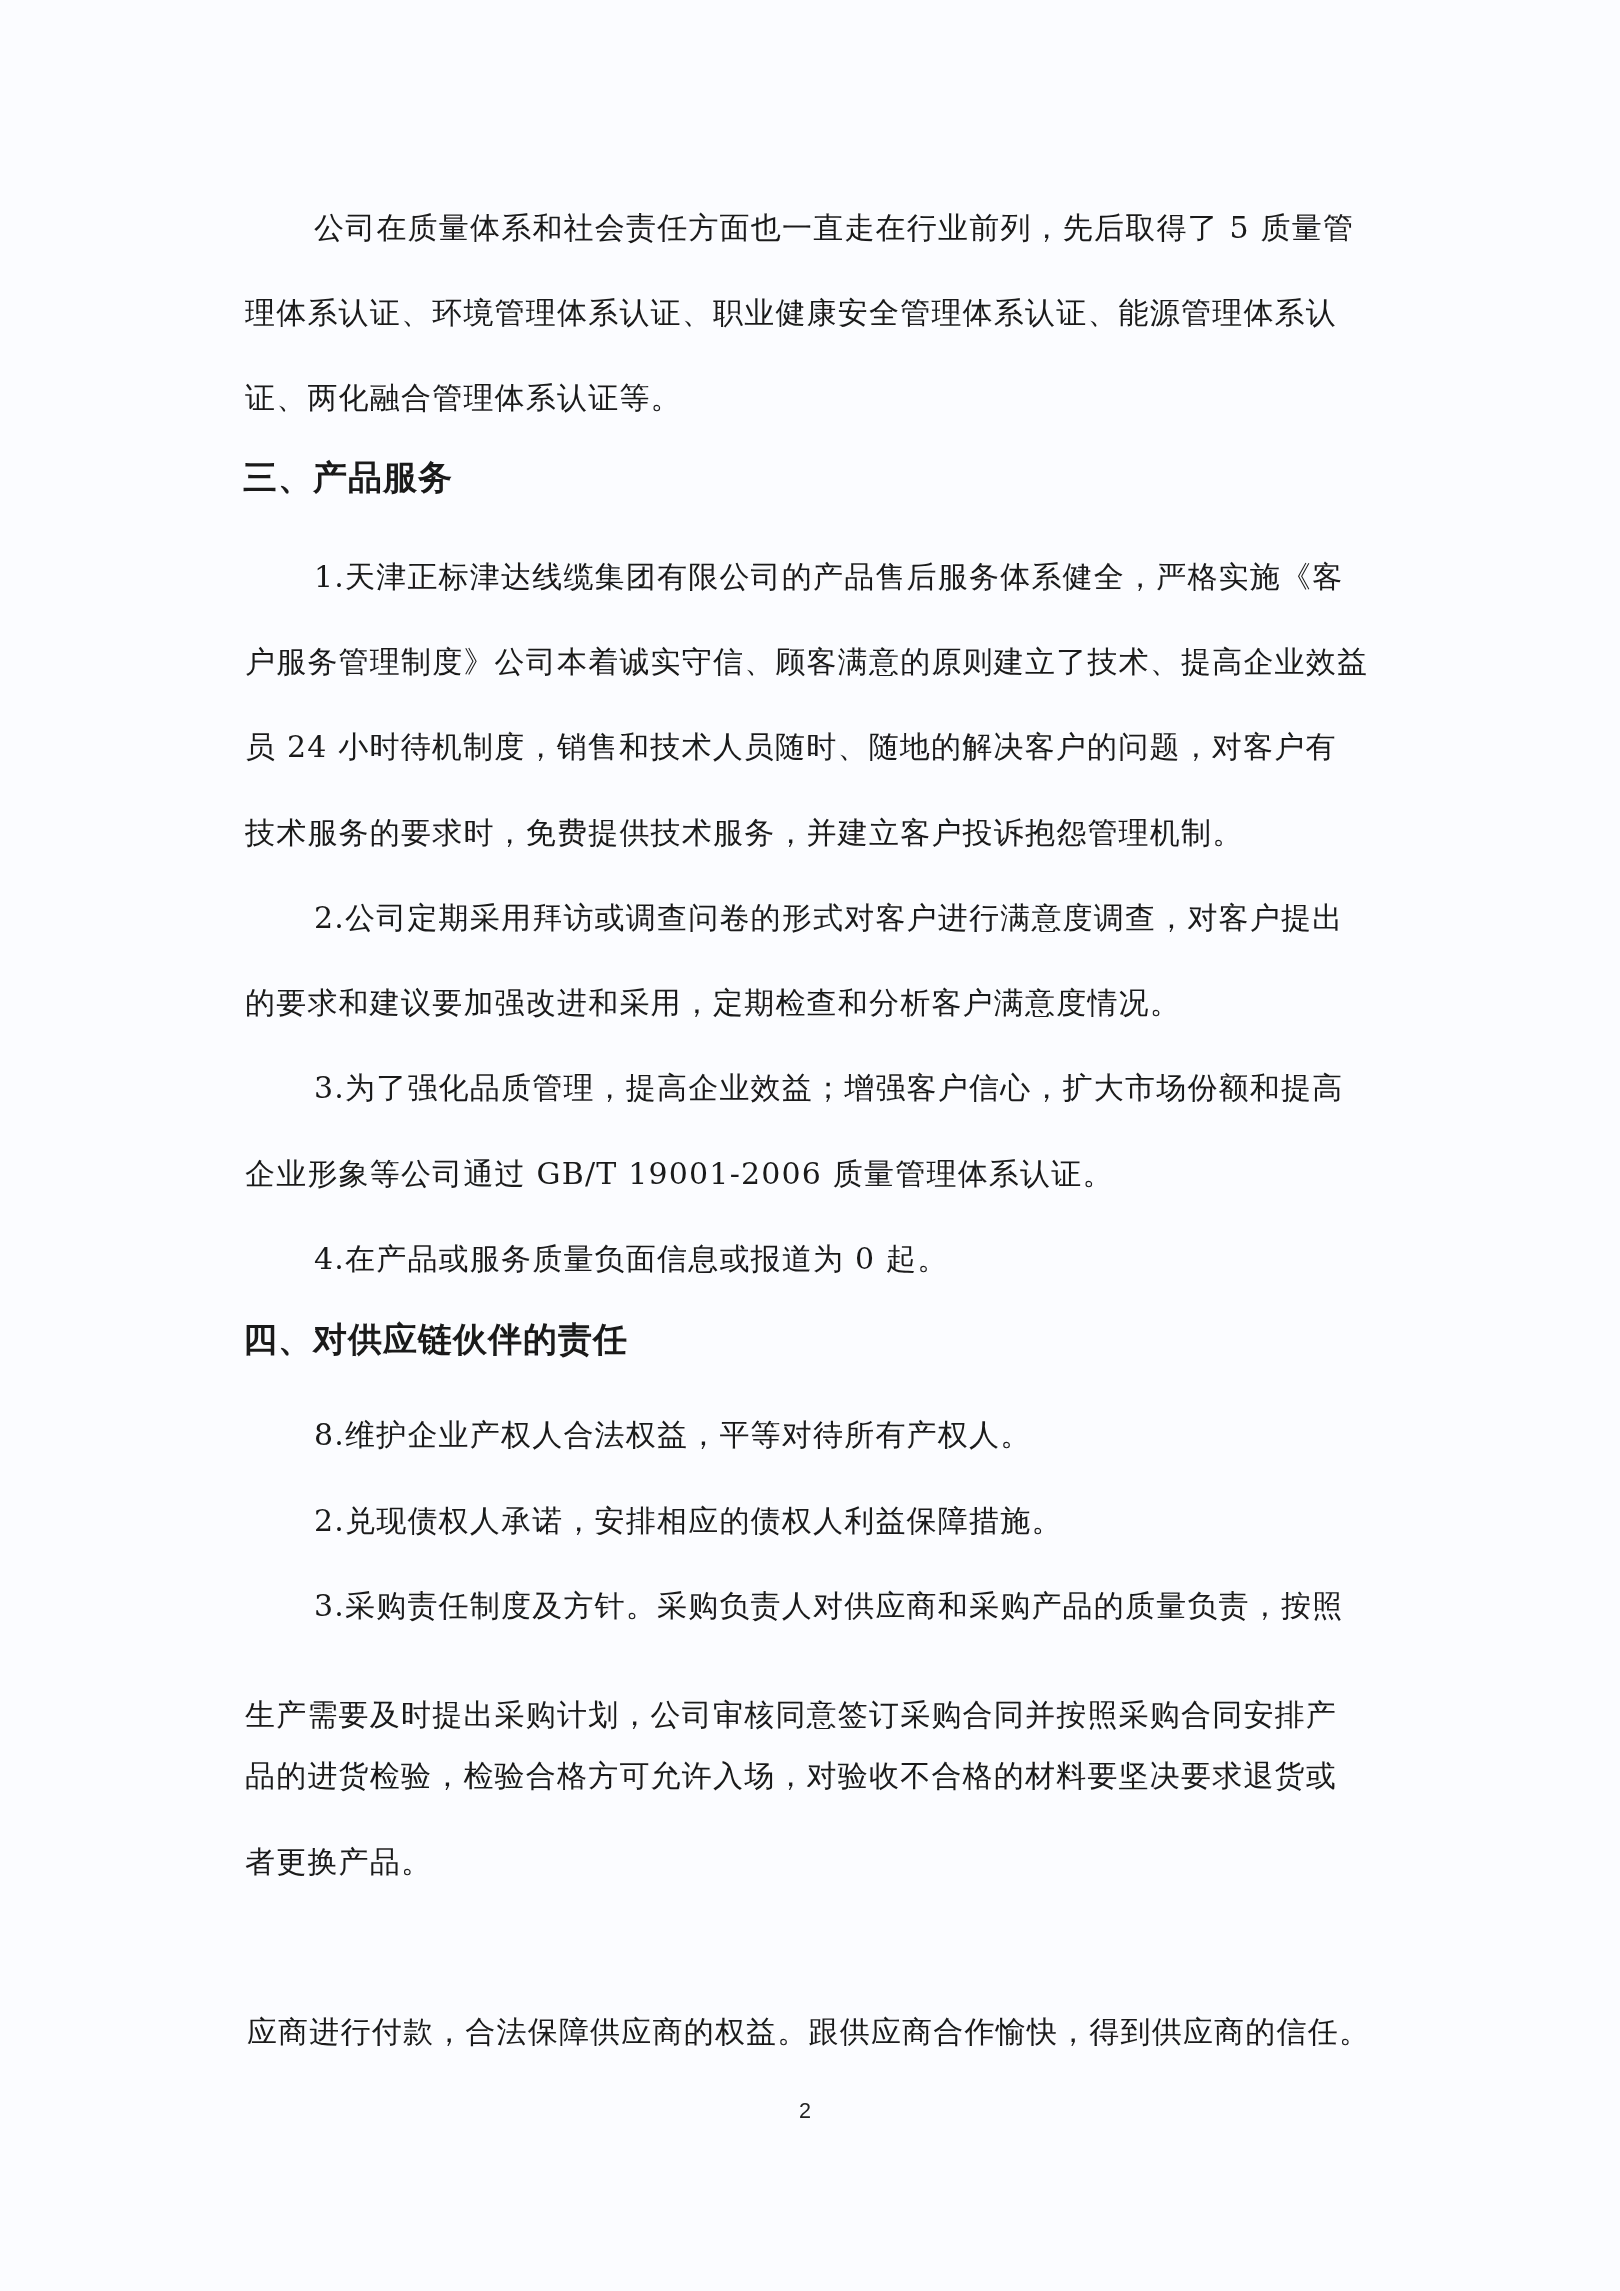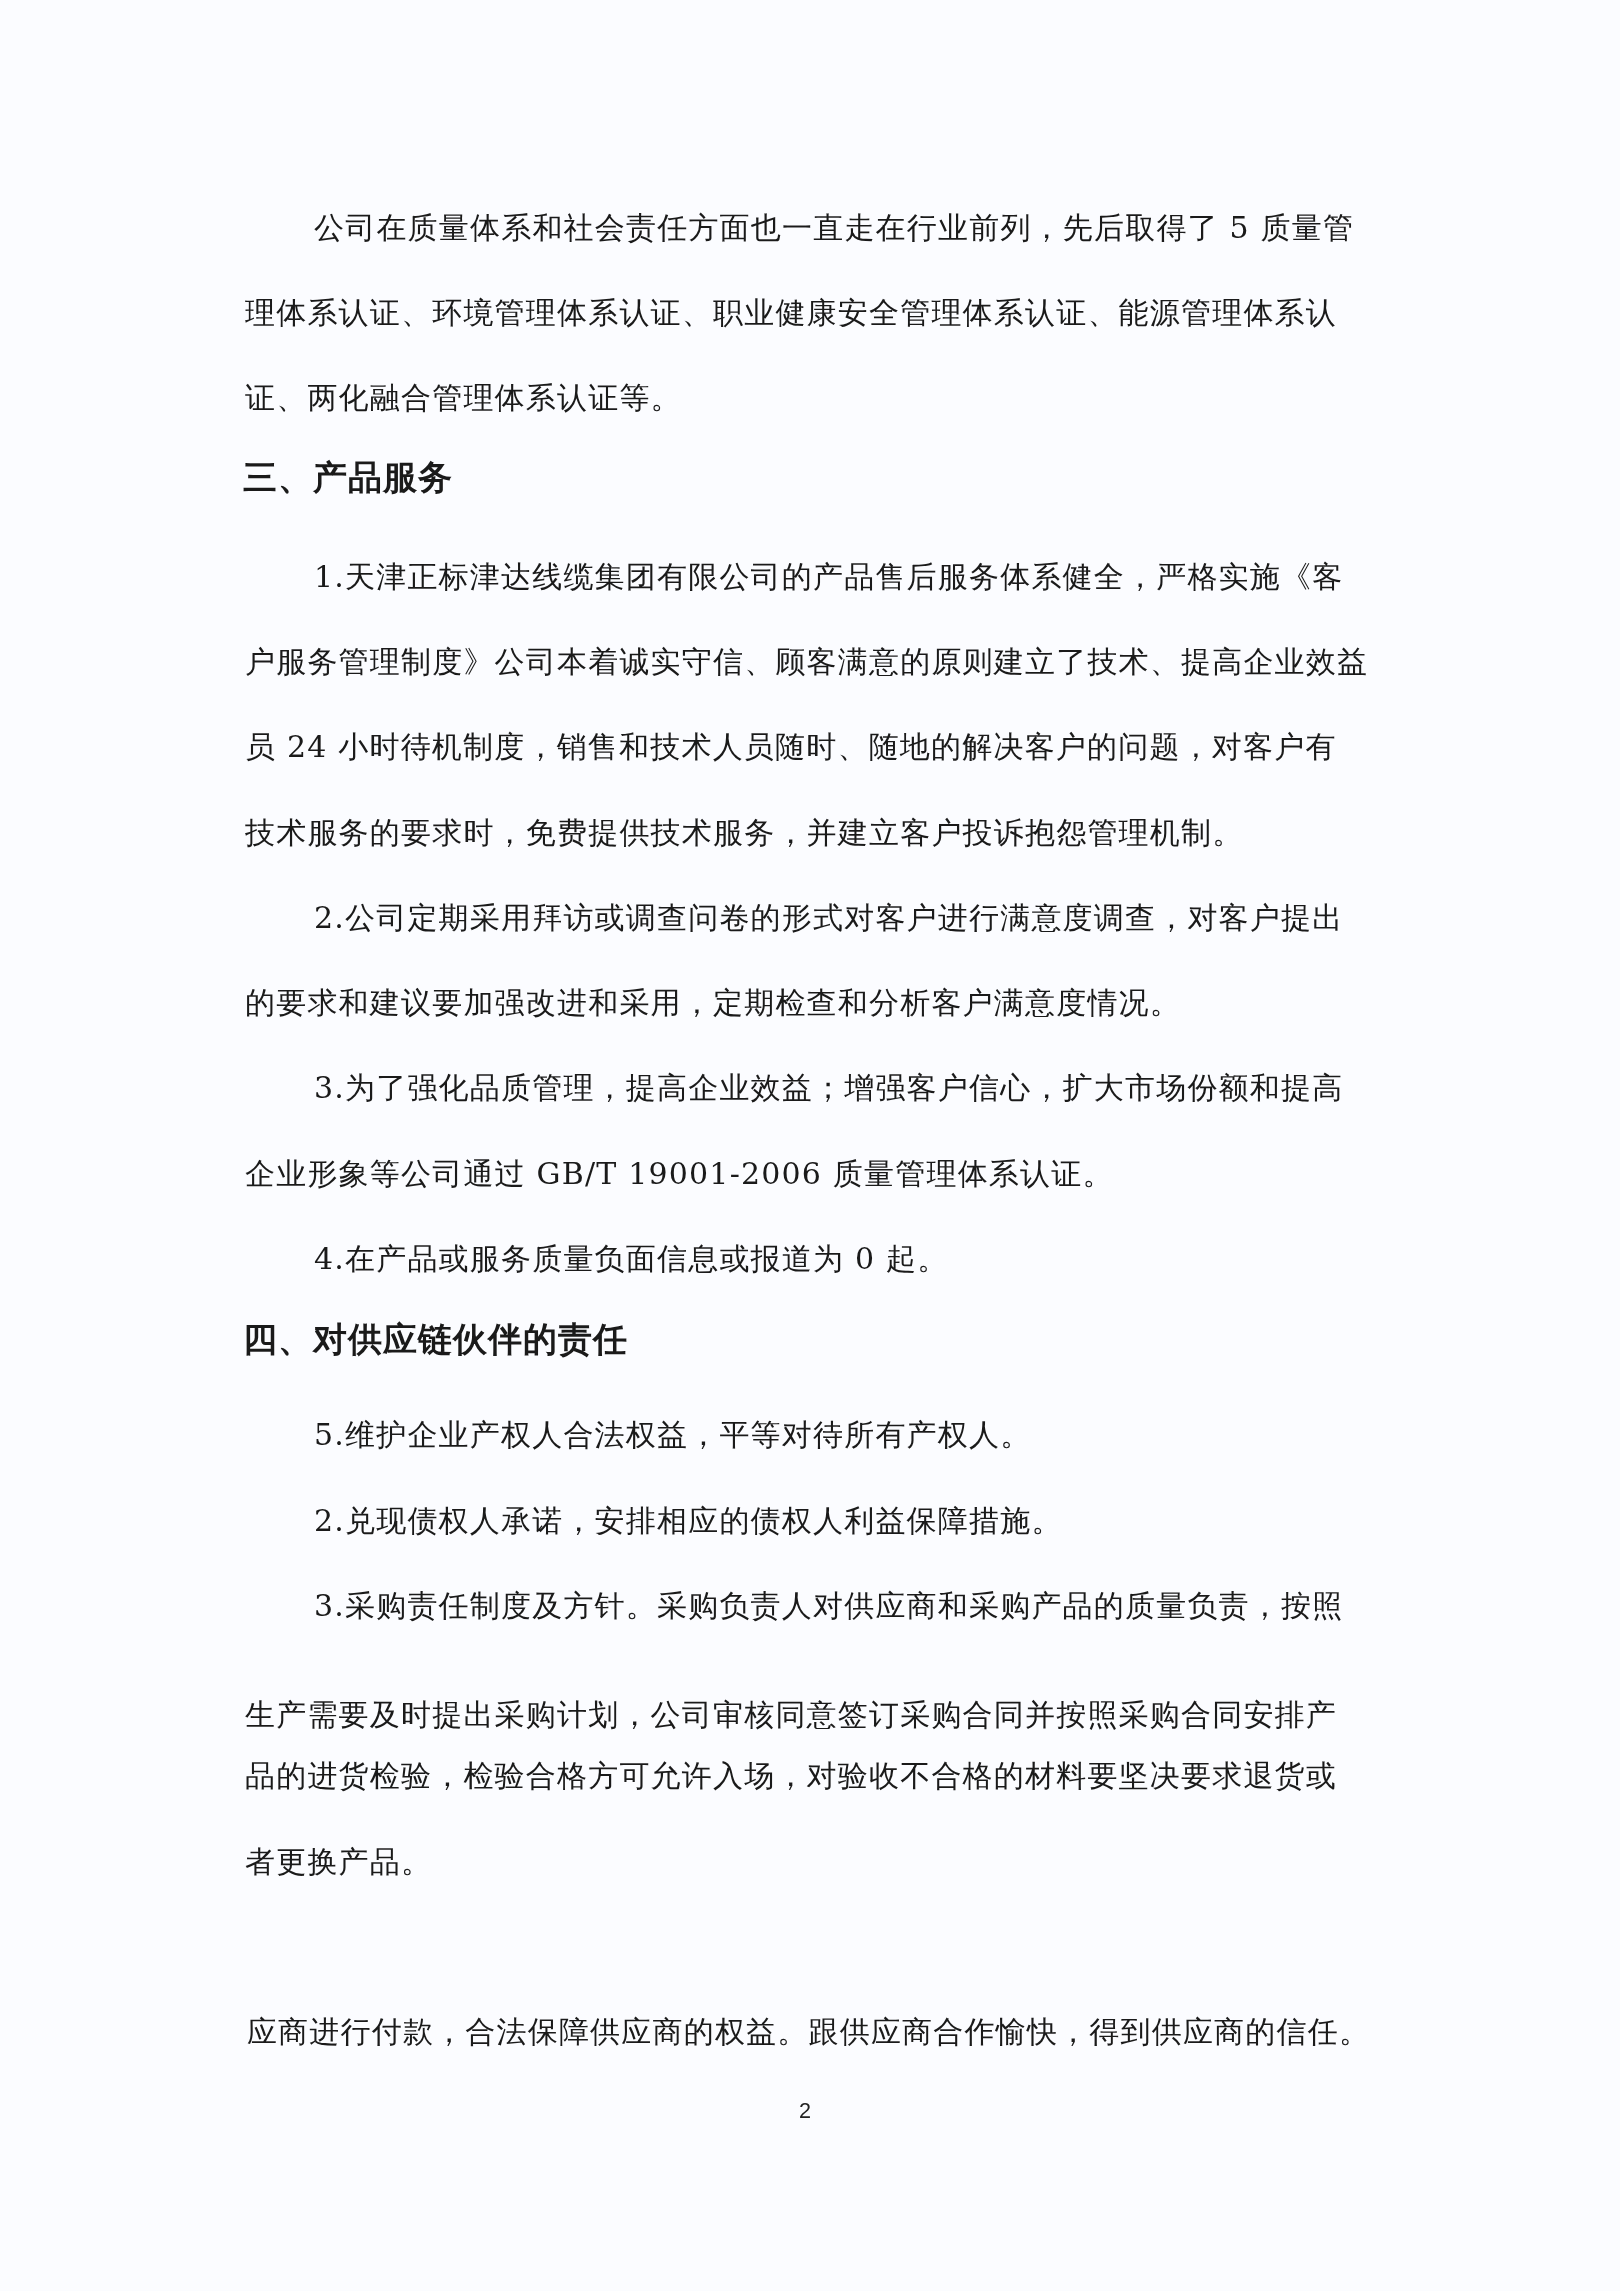--- a/index.html
+++ b/index.html
@@ -65,21 +65,21 @@
   <div class="line indent" style="top:898px;">2.公司定期采用拜访或调查问卷的形式对客户进行满意度调查，对客户提出</div>
   <div class="line" style="top:983px;">的要求和建议要加强改进和采用，定期检查和分析客户满意度情况。</div>
 
   <div class="line indent" style="top:1068px;">3.为了强化品质管理，提高企业效益；增强客户信心，扩大市场份额和提高</div>
   <div class="line" style="top:1154px;">企业形象等公司通过 GB/T 19001-2006 质量管理体系认证。</div>
 
   <div class="line indent" style="top:1239px;">4.在产品或服务质量负面信息或报道为 0 起。</div>
 
   <div class="heading" style="top:1318px;">四、对供应链伙伴的责任</div>
 
-  <div class="line indent" style="top:1415px;">5.维护企业产权人合法权益，平等对待所有产权人。</div>
+  <div class="line indent" style="top:1415px;">8.维护企业产权人合法权益，平等对待所有产权人。</div>
 
   <div class="line indent" style="top:1501px;">2.兑现债权人承诺，安排相应的债权人利益保障措施。</div>
 
   <div class="line indent" style="top:1586px;">3.采购责任制度及方针。采购负责人对供应商和采购产品的质量负责，按照</div>
   <div class="line" style="top:1671px;margin-top:24px;">生产需要及时提出采购计划，公司审核同意签订采购合同并按照采购合同安排产</div>
   <div class="line" style="top:1756px;">品的进货检验，检验合格方可允许入场，对验收不合格的材料要坚决要求退货或</div>
   <div class="line" style="top:1842px;">者更换产品。</div>
 
   <div class="line" style="top:2012px;text-align:center;">应商进行付款，合法保障供应商的权益。跟供应商合作愉快，得到供应商的信任。</div>
 

